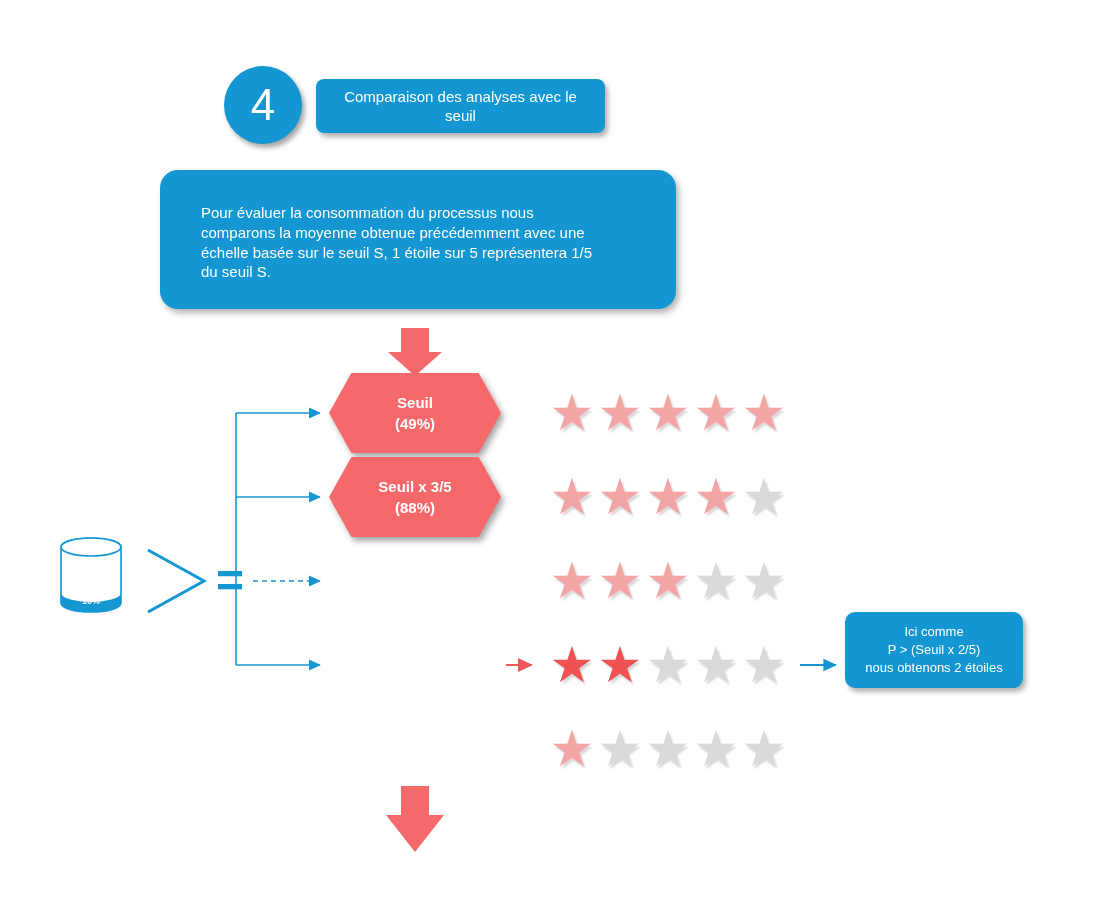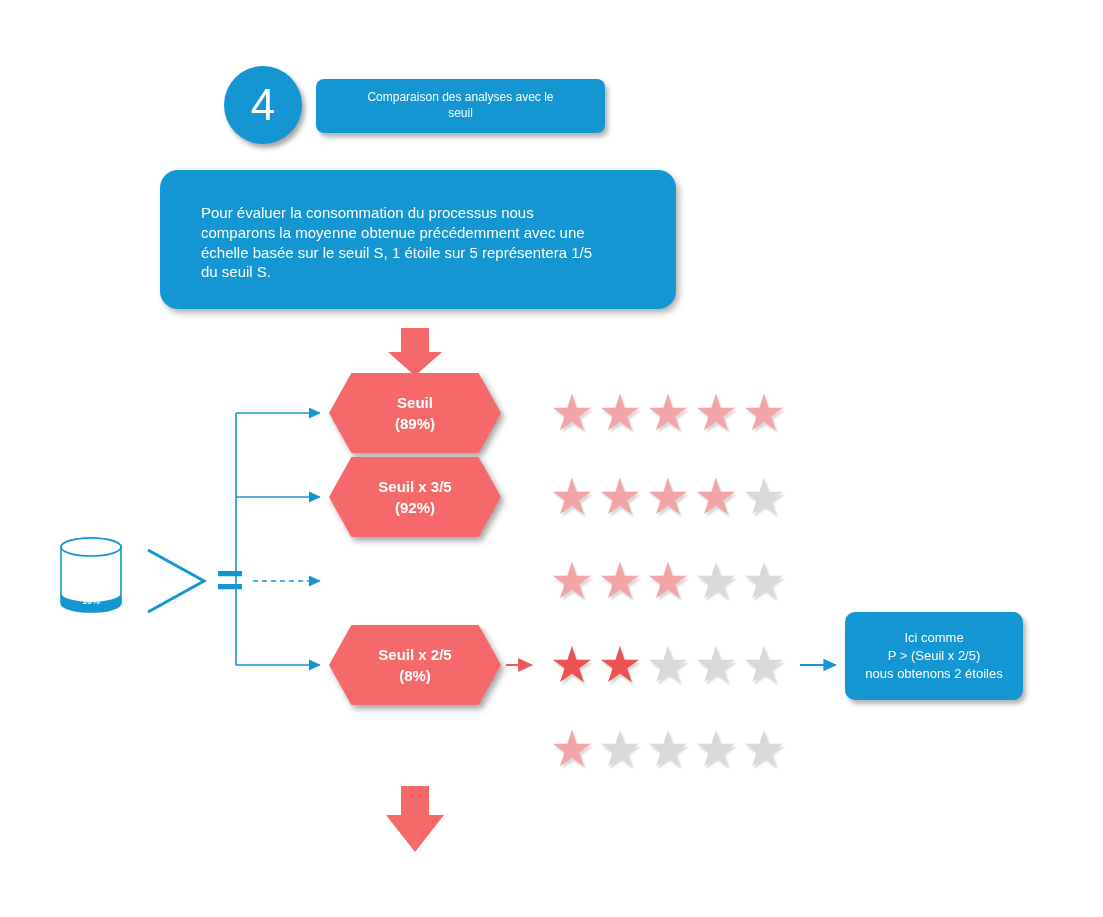--- a/index.html
+++ b/index.html
@@ -2,21 +2,21 @@
 <html><head>
 <meta charset="utf-8">
 <style>
   html,body{margin:0;padding:0;background:#fff;font-family:"Liberation Sans",sans-serif;}
   .canvas{position:relative;width:1103px;height:917px;background:#ffffff;overflow:hidden;}
 
   .step-circle{position:absolute;left:224px;top:66px;width:78px;height:78px;border-radius:50%;
     background:#1496d2;color:#fff;display:flex;align-items:center;justify-content:center;
     font-size:44px;box-shadow:3px 4px 5px rgba(0,0,0,0.35);}
   .title-box{position:absolute;left:316px;top:79px;width:289px;height:54px;background:#1496d2;
-    border-radius:8px;box-shadow:3px 4px 5px rgba(0,0,0,0.3);color:#fff;font-size:12px;
+    border-radius:8px;box-shadow:3px 4px 5px rgba(0,0,0,0.3);color:#fff;font-size:15px;
     display:flex;align-items:center;justify-content:center;text-align:center;line-height:1.3;}
   .desc-box{position:absolute;left:160px;top:170px;width:516px;height:139px;background:#1496d2;
     border-radius:18px;box-shadow:3px 4px 6px rgba(0,0,0,0.3);color:#fff;font-size:15px;
     box-sizing:border-box;padding:33px 20px 12px 41px;line-height:1.32;}
   .preline{white-space:pre-line;}
 
   .overlay{position:absolute;left:0;top:0;width:1103px;height:917px;pointer-events:none;}
 
   .equals{position:absolute;left:205px;top:552px;width:50px;height:58px;color:#1496d2;
     font-size:48px;font-weight:bold;text-align:center;line-height:58px;}
@@ -30,21 +30,21 @@
 
   .stars{position:absolute;left:548px;width:250px;height:80px;display:flex;align-items:center;}
   .star{width:48px;font-size:50px;text-align:center;line-height:1;
     text-shadow:2px 3px 2px rgba(0,0,0,0.15);}
   .star-on-faded{color:#f3a4a4;}
   .star-on-strong{color:#ee5253;}
   .star-off{color:#d9d9d9;}
 
   .r0{top:373px;} .r1{top:457px;} .r2{top:541px;} .r3{top:625px;} .r4{top:709px;}
 
-  .note-box{position:absolute;left:845px;top:612px;width:178px;height:88px;background:#1496d2;
+  .note-box{position:absolute;left:845px;top:612px;width:178px;height:76px;background:#1496d2;
     border-radius:10px;box-shadow:3px 4px 5px rgba(0,0,0,0.3);color:#fff;font-size:13px;
     display:flex;align-items:center;justify-content:center;text-align:center;line-height:1.4;}
 </style>
 </head>
 <body>
 
 <div class="canvas">
 
   <div class="step-circle">
     <span>4</span>
@@ -93,59 +93,53 @@
     <line x1="506" y1="665" x2="532" y2="665" stroke="#f0595b" stroke-width="2" marker-end="url(#mRed)"></line>
 
     <line x1="800" y1="665" x2="836" y2="665" stroke="#1496d2" stroke-width="1.8" marker-end="url(#mBlue)"></line>
   </svg>
 
   <div class="equals">=</div>
 
   <div class="hexwrap r0">
     <div class="hex">
         <div>Seuil</div>
-      <div>(89%)</div>
+      <div>(49%)</div>
       </div>
   </div>
   <div class="stars r0">
       <span class="star star-on-faded">★</span>
       <span class="star star-on-faded">★</span>
       <span class="star star-on-faded">★</span>
       <span class="star star-on-faded">★</span>
       <span class="star star-on-faded">★</span>
     </div>
 
   <div class="hexwrap r1">
     <div class="hex">
         <div>Seuil x 3/5</div>
-      <div>(92%)</div>
+      <div>(88%)</div>
       </div>
   </div>
   <div class="stars r1">
       <span class="star star-on-faded">★</span>
       <span class="star star-on-faded">★</span>
       <span class="star star-on-faded">★</span>
       <span class="star star-on-faded">★</span>
       <span class="star star-off">★</span>
     </div>
 
   <div class="stars r2">
       <span class="star star-on-faded">★</span>
       <span class="star star-on-faded">★</span>
       <span class="star star-on-faded">★</span>
       <span class="star star-off">★</span>
       <span class="star star-off">★</span>
     </div>
 
-  <div class="hexwrap r3">
-    <div class="hex">
-        <div>Seuil x 2/5</div>
-      <div>(8%)</div>
-      </div>
-  </div>
   <div class="stars r3">
       <span class="star star-on-strong">★</span>
       <span class="star star-on-strong">★</span>
       <span class="star star-off">★</span>
       <span class="star star-off">★</span>
       <span class="star star-off">★</span>
     </div>
 
   <div class="stars r4">
       <span class="star star-on-faded">★</span>

